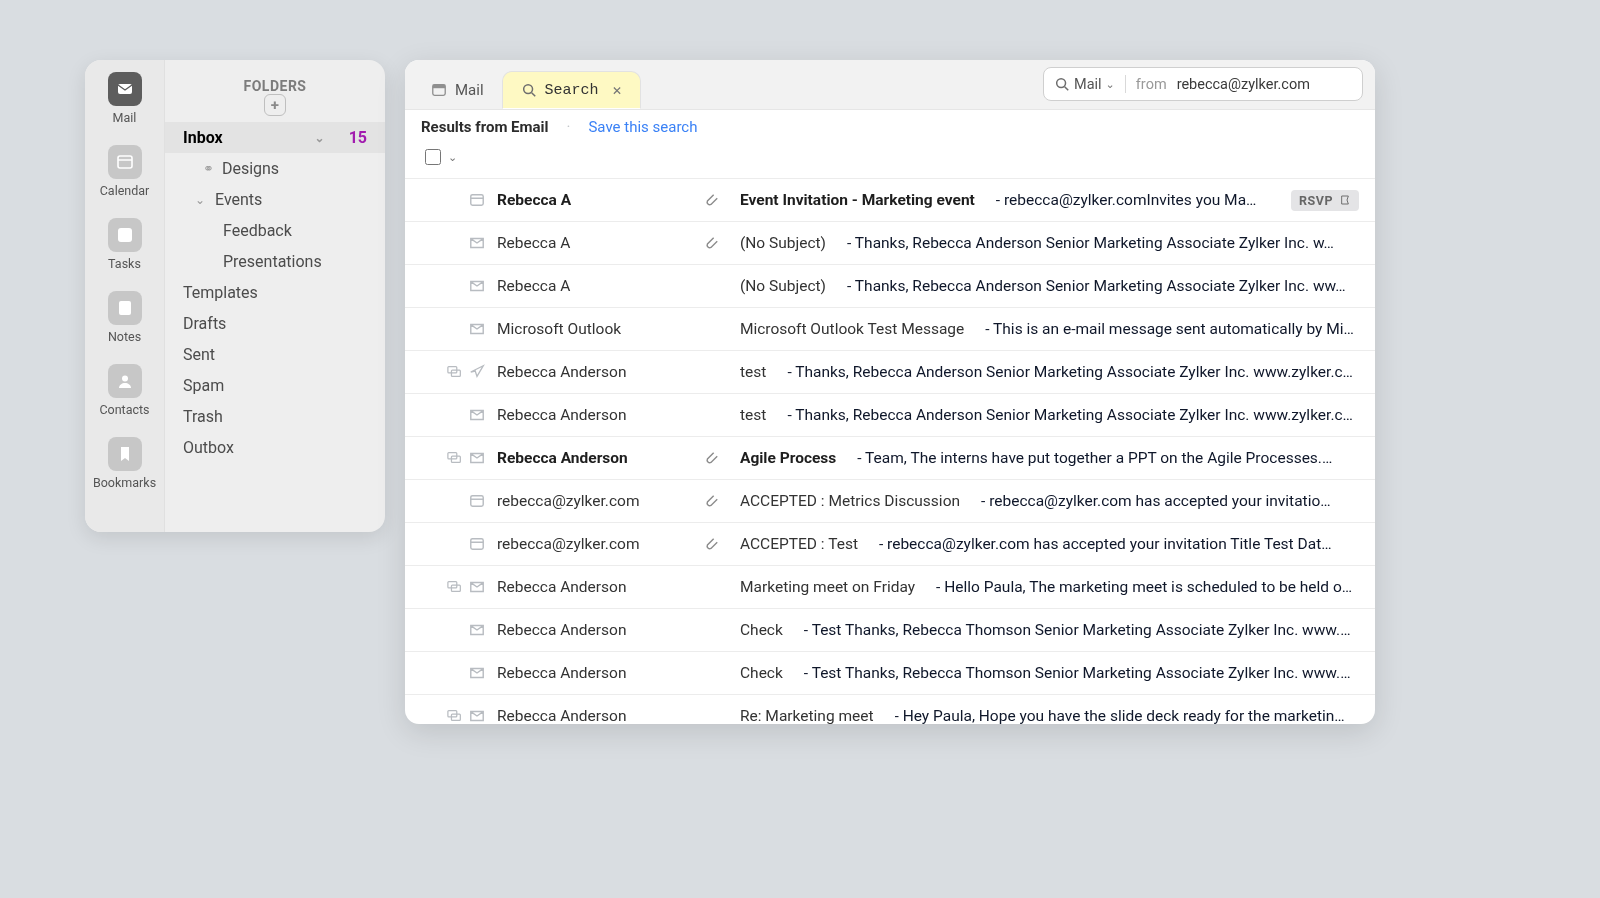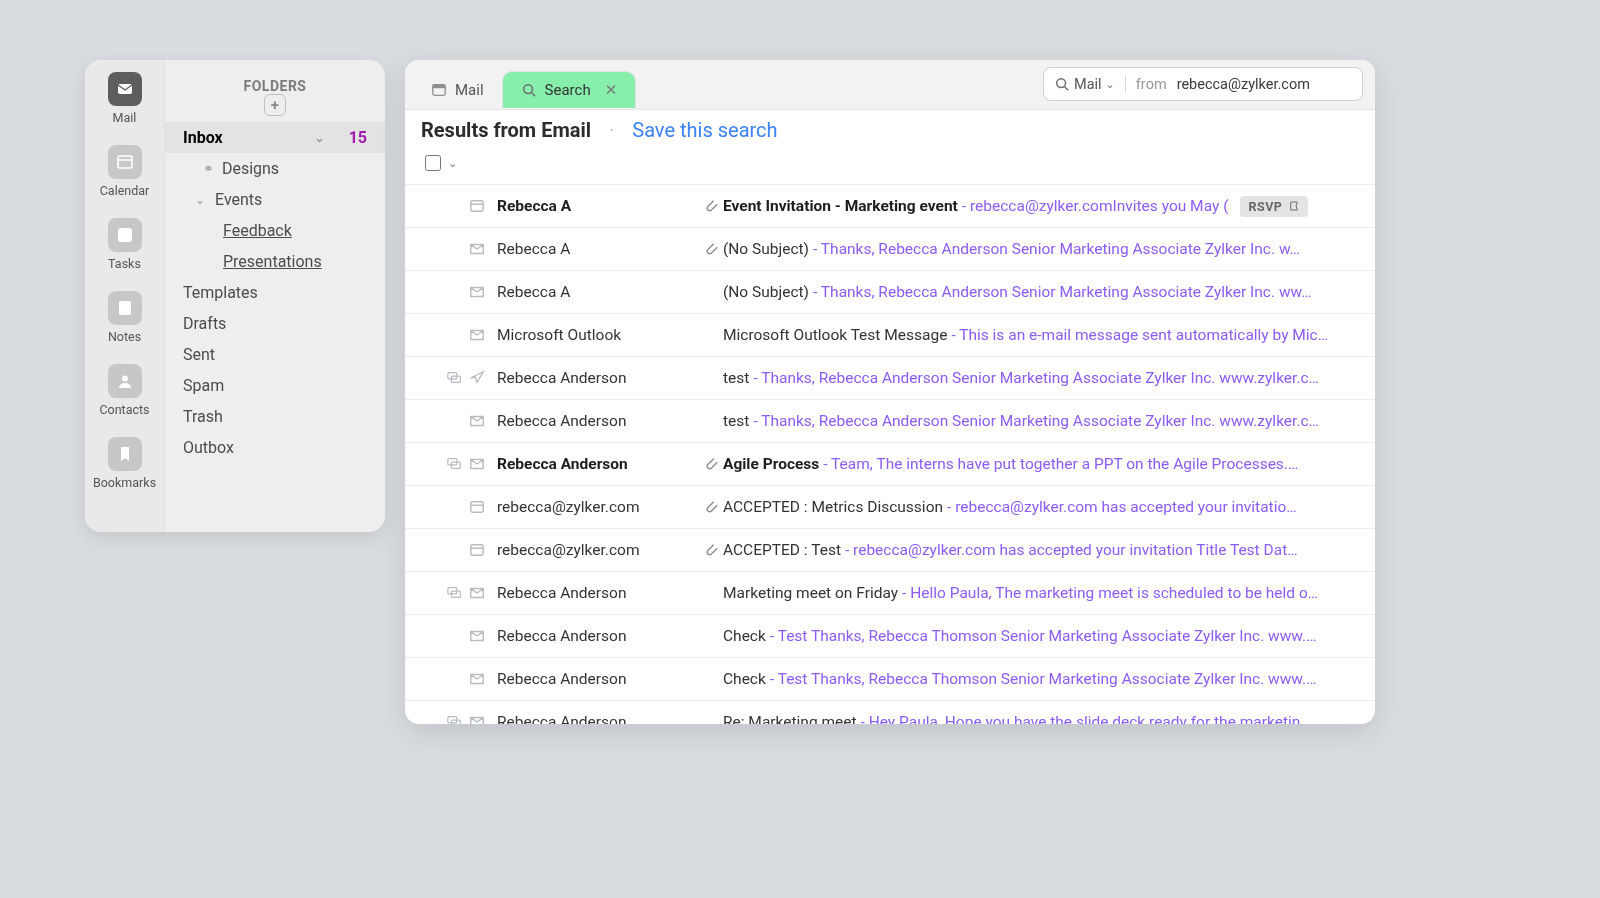--- a/index.html
+++ b/index.html
@@ -74,21 +74,21 @@
   .folder-row{
     display:flex;align-items:center;gap:8px;
     padding:6px 18px;
     cursor:pointer;
     font-size:16px;color:#4c4c4c;
   }
   .folder-row.sel{background:var(--selected);font-weight:700;color:#000;}
   .folder-row .caret{font-size:12px;color:#9a9a9a;width:14px;text-align:center;}
   .folder-row .count{margin-left:auto;font-weight:700;color:#a21caf;}
   .sub{padding-left:38px;}
-  .sub2{padding-left:58px;text-decoration:underline;}
+  .sub2{padding-left:58px;}
   .share-ic{font-size:13px;color:#9a9a9a;}
   
   .main{
     position:absolute;
     top:60px;left:405px;
     width:970px;height:664px;
     background:var(--pane);
     border-radius:14px;
     box-shadow:0 8px 30px rgba(0,0,0,.12);
     overflow:hidden;
@@ -104,41 +104,42 @@
   }
   .tab{
     height:38px;
     display:flex;align-items:center;gap:8px;
     padding:0 18px;
     font-size:15px;color:#555;
     position:relative;
     cursor:pointer;
   }
   .tab.active{
-    background:#86efac;
+    background:#fef9c3;
     border:1px solid #e2e2e2;border-bottom-color:#fff;
     border-radius:10px 10px 0 0;
     color:#333;
+    font-family:Liberation Mono, monospace;
   }
   .tab .close{margin-left:6px;color:#777;}
   .searchbox{
     position:absolute;top:7px;right:12px;
     height:34px;width:320px;
     background:#fff;border:1px solid #cfcfcf;border-radius:8px;
     display:flex;align-items:center;gap:10px;padding:0 10px;
     font-size:14.5px;
   }
   .searchbox .scope{display:flex;align-items:center;gap:4px;color:#555;cursor:pointer;}
   .searchbox .sep{width:1px;height:18px;background:#d9d9d9;}
   .searchbox .kw{color:#999;}
   .searchbox .val{color:#3a3a3a;}
   .result-header{
     display:flex;align-items:flex-start;gap:18px;
     padding:8px 16px;
-    font-size:20px;
+    font-size:15px;
   }
   .result-header .title{font-weight:700;color:#2c2c2c;}
   .result-header .save{color:#3b82f6;cursor:pointer;}
   .selall{
     padding:2px 16px 10px;
     display:flex;align-items:center;gap:4px;
     border-bottom:1px solid var(--line);
   }
   input[type=checkbox]{width:16px;height:16px;}
   .selall .caret{font-size:11px;color:#777;}
@@ -148,25 +149,25 @@
     height:43px;
     padding:0 16px 0 16px;
     border-bottom:1px solid var(--line);
     font-size:15.5px;
     cursor:pointer;
   }
   .row .lead{width:42px;display:flex;justify-content:flex-end;color:#b8bcc1;}
   .row .kind{width:28px;display:flex;justify-content:center;color:#b8bcc1;}
   .row .from{width:200px;padding-left:6px;white-space:nowrap;overflow:hidden;text-overflow:ellipsis;}
   .row .msg{
-    flex:1;display:flex;align-items:center;gap:4px;min-width:0;padding-left:12px;
+    flex:1;display:flex;align-items:center;gap:21px;min-width:0;padding-left:12px;
   }
   .row .attach{width:16px;color:#8c8c8c;display:flex;justify-content:center;}
   .row .subj{white-space:nowrap;}
-  .row .prev{color:#8b5cf6;white-space:nowrap;overflow:hidden;text-overflow:ellipsis;}
+  .row .prev{color:#0f172a;white-space:nowrap;overflow:hidden;text-overflow:ellipsis;}
   .row.bold .from,.row.bold .subj{font-weight:700;color:#1e1e1e;}
   .row .badge{
     margin-left:8px;background:var(--badge);color:#666;font-weight:700;font-size:12.5px;
     padding:3px 8px;border-radius:4px;display:flex;align-items:center;gap:6px;letter-spacing:.5px;
   }
   
   .ic{width:16px;height:16px;}
 </style>
 </head>
 <body>

